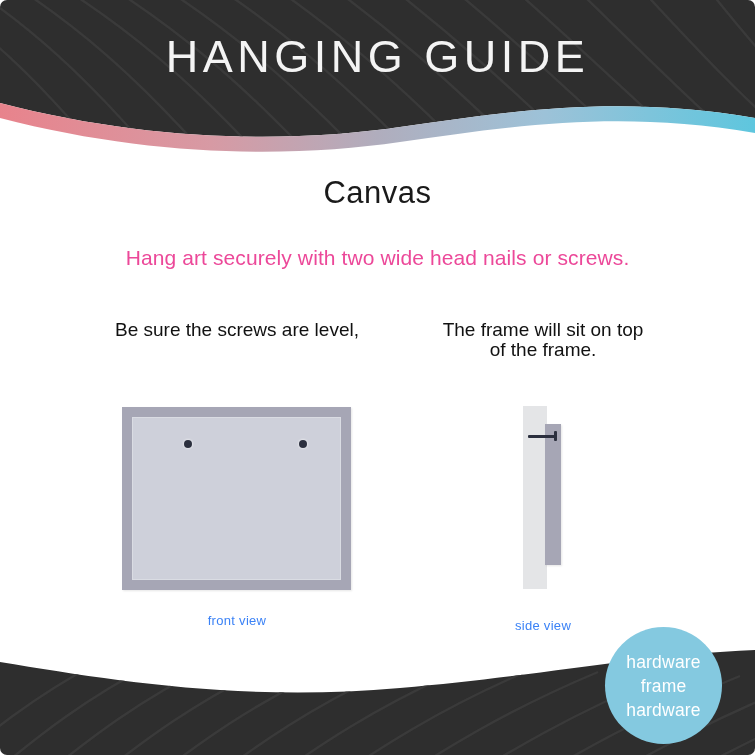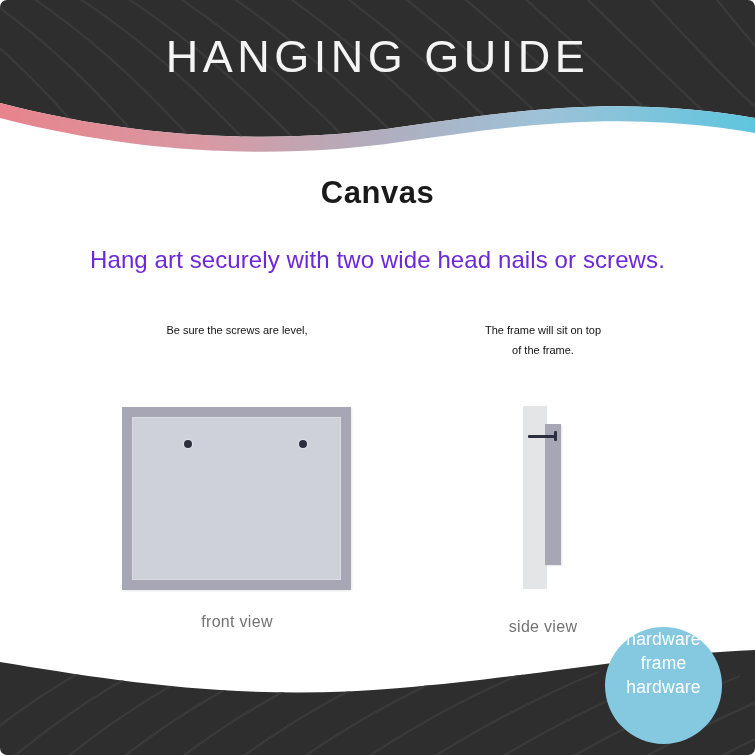--- a/index.html
+++ b/index.html
@@ -46,56 +46,56 @@
   }
 
   
   .section-heading {
     position: absolute;
     left: 0;
     top: 175px;
     width: 755px;
     text-align: center;
     font-size: 31px;
-    font-weight: 700;
+    font-weight: 400;
     color: #1a1a1a;
     letter-spacing: 0.5px;
   }
   .lede {
     position: absolute;
     left: 0;
     top: 246px;
     width: 755px;
     text-align: center;
-    font-size: 24px;
+    font-size: 21px;
     font-weight: 400;
-    color: #6d28d9;
+    color: #ec4899;
     letter-spacing: 0.1px;
   }
 
   
   .col {
     position: absolute;
     top: 320px;
   }
   .col-front { left: 76px;  width: 322px; }
   .col-side  { left: 408px; width: 270px; }
 
   .col-caption {
     text-align: center;
-    font-size: 11px;
+    font-size: 19px;
     line-height: 20px;
     color: #111111;
     font-weight: 400;
   }
 
   .view-label {
     text-align: center;
-    font-size: 16px;
-    color: #737373;
+    font-size: 13px;
+    color: #3b82f6;
     letter-spacing: 0.3px;
   }
 
   
   .front-frame {
     position: absolute;
     left: 122px;
     top: 407px;
     width: 229px;
     height: 183px;
@@ -188,20 +188,21 @@
     left: 605px;
     top: 627px;
     width: 117px;
     height: 117px;
     border-radius: 50%;
     background: #84c9e0;
     z-index: 20;
     display: flex;
     flex-direction: column;
     align-items: center;
+    justify-content: center;
   }
   .badge-line {
     color: #ffffff;
     font-size: 17.5px;
     line-height: 24px;
     font-weight: 400;
     letter-spacing: 0.2px;
     white-space: nowrap;
   }
 </style>

